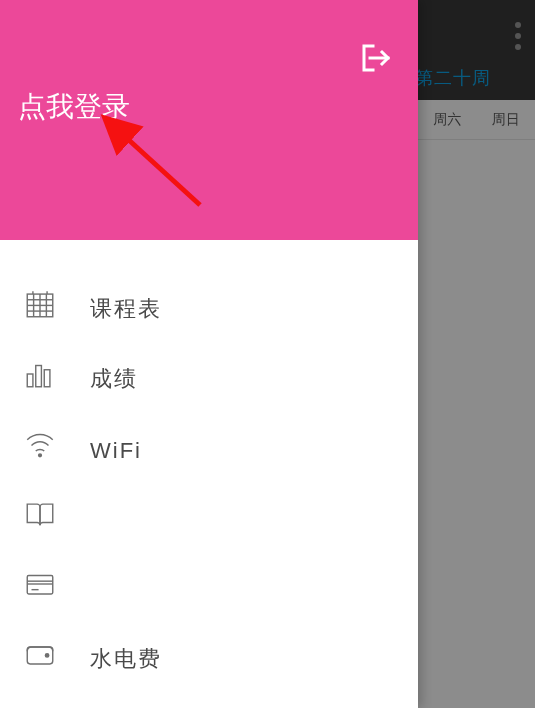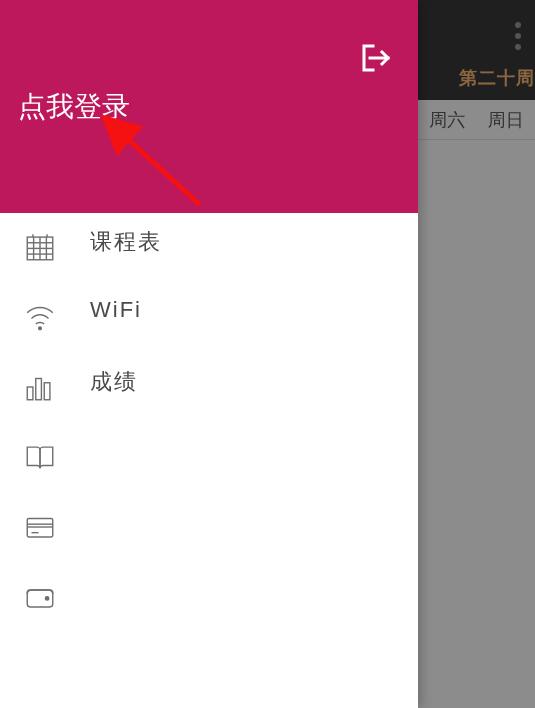--- a/index.html
+++ b/index.html
@@ -30,58 +30,57 @@
       display: flex;
       flex-direction: column;
       gap: 5px;
     }
     .bg-more span { width: 6px; height: 6px; border-radius: 50%; background: #9a9a9a; display: block; }
     .bg-week-banner {
       position: absolute;
       bottom: 10px;
       right: 0;
       width: 120px;
-      text-align: right;
-      color: #fdba74;
+      text-align: left;
+      color: #0ea5e9;
       font-size: 18px;
       letter-spacing: 1px;
-      font-weight: bold;
     }
     .bg-days {
       display: flex;
       height: 40px;
       background: #fff;
       border-bottom: 1px solid #e6e6e6;
       align-items: center;
     }
     .bg-day {
       flex: 1;
       text-align: center;
-      font-size: 18px;
+      font-size: 14px;
       color: #5c5c5c;
     }
     .overlay-dim {
       position: absolute;
       top: 0; left: 0; right: 0; bottom: 0;
       background: rgba(0,0,0,0.45);
     }
     
     .drawer {
       position: absolute;
       top: 0; left: 0;
       width: 418px;
       height: 100%;
       background: #fff;
       box-shadow: 4px 0 10px rgba(0,0,0,0.2);
       display: flex;
       flex-direction: column;
     }
     .drawer-header {
-      height: 213px;
-      background: #be185d;
+      height: 240px;
+      background: #ec4899;
       position: relative;
       color: #fff;
       text-align: center;
     }
     .logout-btn {
       position: absolute;
       top: 40px;
       right: 24px;
       color: #fff;
     }
@@ -92,21 +91,21 @@
       font-size: 28px;
       font-weight: 400;
       color: #fff;
     }
     .drawer-menu {
       list-style: none;
       padding-top: 14px;
     }
     .menu-item {
       display: flex;
-      align-items: flex-start;
+      align-items: flex-end;
       height: 70px;
       padding: 0 20px;
       cursor: pointer;
     }
     .menu-icon {
       width: 40px;
       height: 40px;
       flex: 0 0 40px;
       display: flex;
       align-items: center;
@@ -175,43 +174,43 @@
           <line x1="7" y1="3" x2="7" y2="5"></line>
           <line x1="17" y1="3" x2="17" y2="5"></line>
         </svg>
       </span>
       <span class="menu-label">课程表</span>
     </li>
 
     <li class="menu-item">
       <span class="menu-icon">
         <svg width="34" height="34" viewBox="0 0 24 24" fill="none" stroke="#707070" stroke-width="1">
+          <rect x="3" y="12" width="4" height="9"></rect>
+          <rect x="9" y="6" width="4" height="15"></rect>
+          <rect x="15" y="9" width="4" height="12"></rect>
+        </svg>
+      </span>
+      <span class="menu-label">成绩</span>
+    </li>
+
+    <li class="menu-item">
+      <span class="menu-icon">
+        <svg width="34" height="34" viewBox="0 0 24 24" fill="none" stroke="#707070" stroke-width="1">
           <path d="M3 9 C 8 4, 16 4, 21 9"></path>
           <path d="M6 13 C 9.5 9.5, 14.5 9.5, 18 13"></path>
           <path d="M9 17 C 10.5 15.5, 13.5 15.5, 15 17"></path>
           <circle cx="12" cy="20" r="1" fill="#707070"></circle>
         </svg>
       </span>
       <span class="menu-label">WiFi</span>
     </li>
 
     <li class="menu-item">
       <span class="menu-icon">
         <svg width="34" height="34" viewBox="0 0 24 24" fill="none" stroke="#707070" stroke-width="1">
-          <rect x="3" y="12" width="4" height="9"></rect>
-          <rect x="9" y="6" width="4" height="15"></rect>
-          <rect x="15" y="9" width="4" height="12"></rect>
-        </svg>
-      </span>
-      <span class="menu-label">成绩</span>
-    </li>
-
-    <li class="menu-item">
-      <span class="menu-icon">
-        <svg width="34" height="34" viewBox="0 0 24 24" fill="none" stroke="#707070" stroke-width="1">
           <path d="M3 5 H10 C11 5 12 6 12 7 V20 C12 19 11 18 10 18 H3 Z"></path>
           <path d="M21 5 H14 C13 5 12 6 12 7 V20 C12 19 13 18 14 18 H21 Z"></path>
         </svg>
       </span>
     </li>
 
     <li class="menu-item">
       <span class="menu-icon">
         <svg width="34" height="34" viewBox="0 0 24 24" fill="none" stroke="#707070" stroke-width="1">
           <rect x="3" y="6" width="18" height="13" rx="1"></rect>
@@ -223,20 +222,21 @@
     </li>
 
     <li class="menu-item">
       <span class="menu-icon">
         <svg width="34" height="34" viewBox="0 0 24 24" fill="none" stroke="#707070" stroke-width="1">
           <rect x="3" y="7" width="18" height="12" rx="2"></rect>
           <path d="M3 10 C 3 8 4 7 6 7 H18 C20 7 21 8 21 10"></path>
           <circle cx="17" cy="13" r="1.2" fill="#707070"></circle>
         </svg>
       </span>
+      <span class="menu-label">水电费</span>
     </li>
 
   </ul>
 </div>
 
 <svg class="annotation-arrow" width="140" height="120">
   <defs>
     <marker id="arrowhead" markerWidth="8" markerHeight="8" refX="6" refY="4" orient="auto">
       <polygon points="0 0, 8 4, 0 8" fill="#f51111"></polygon>
     </marker>

